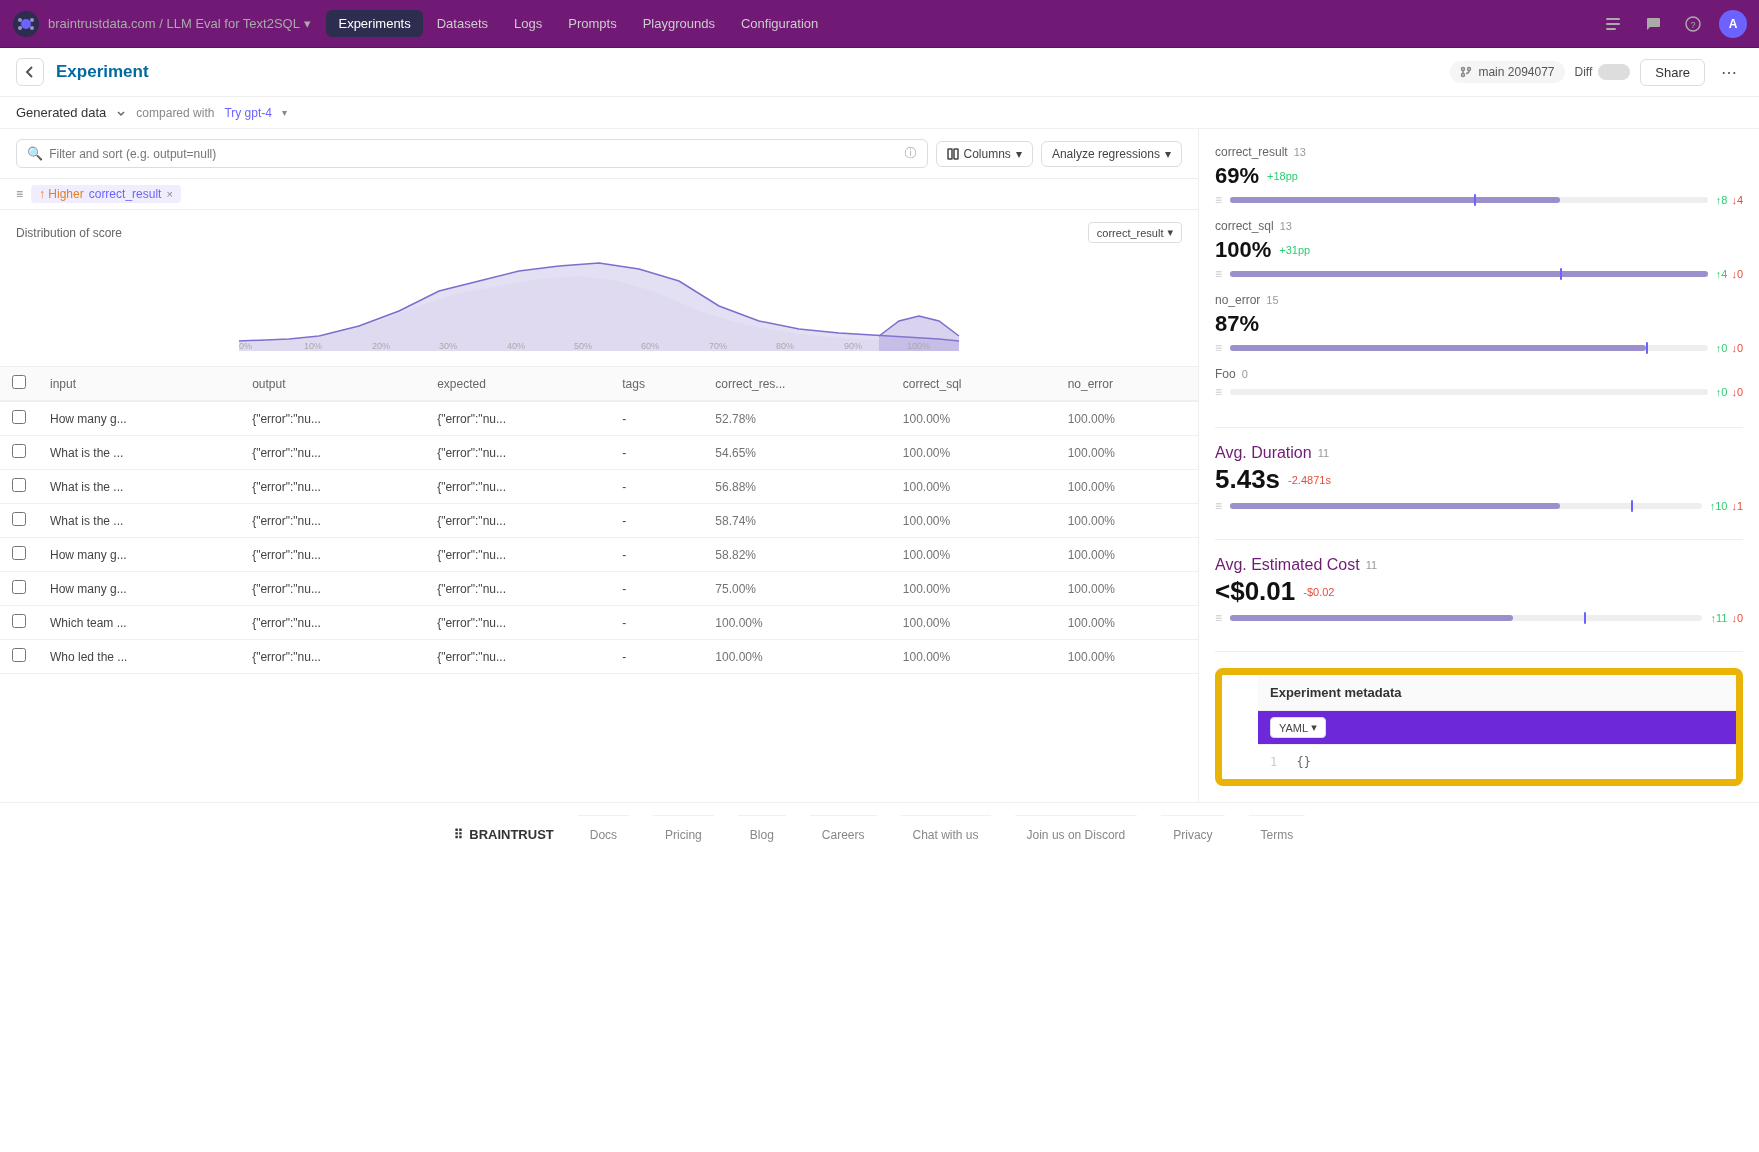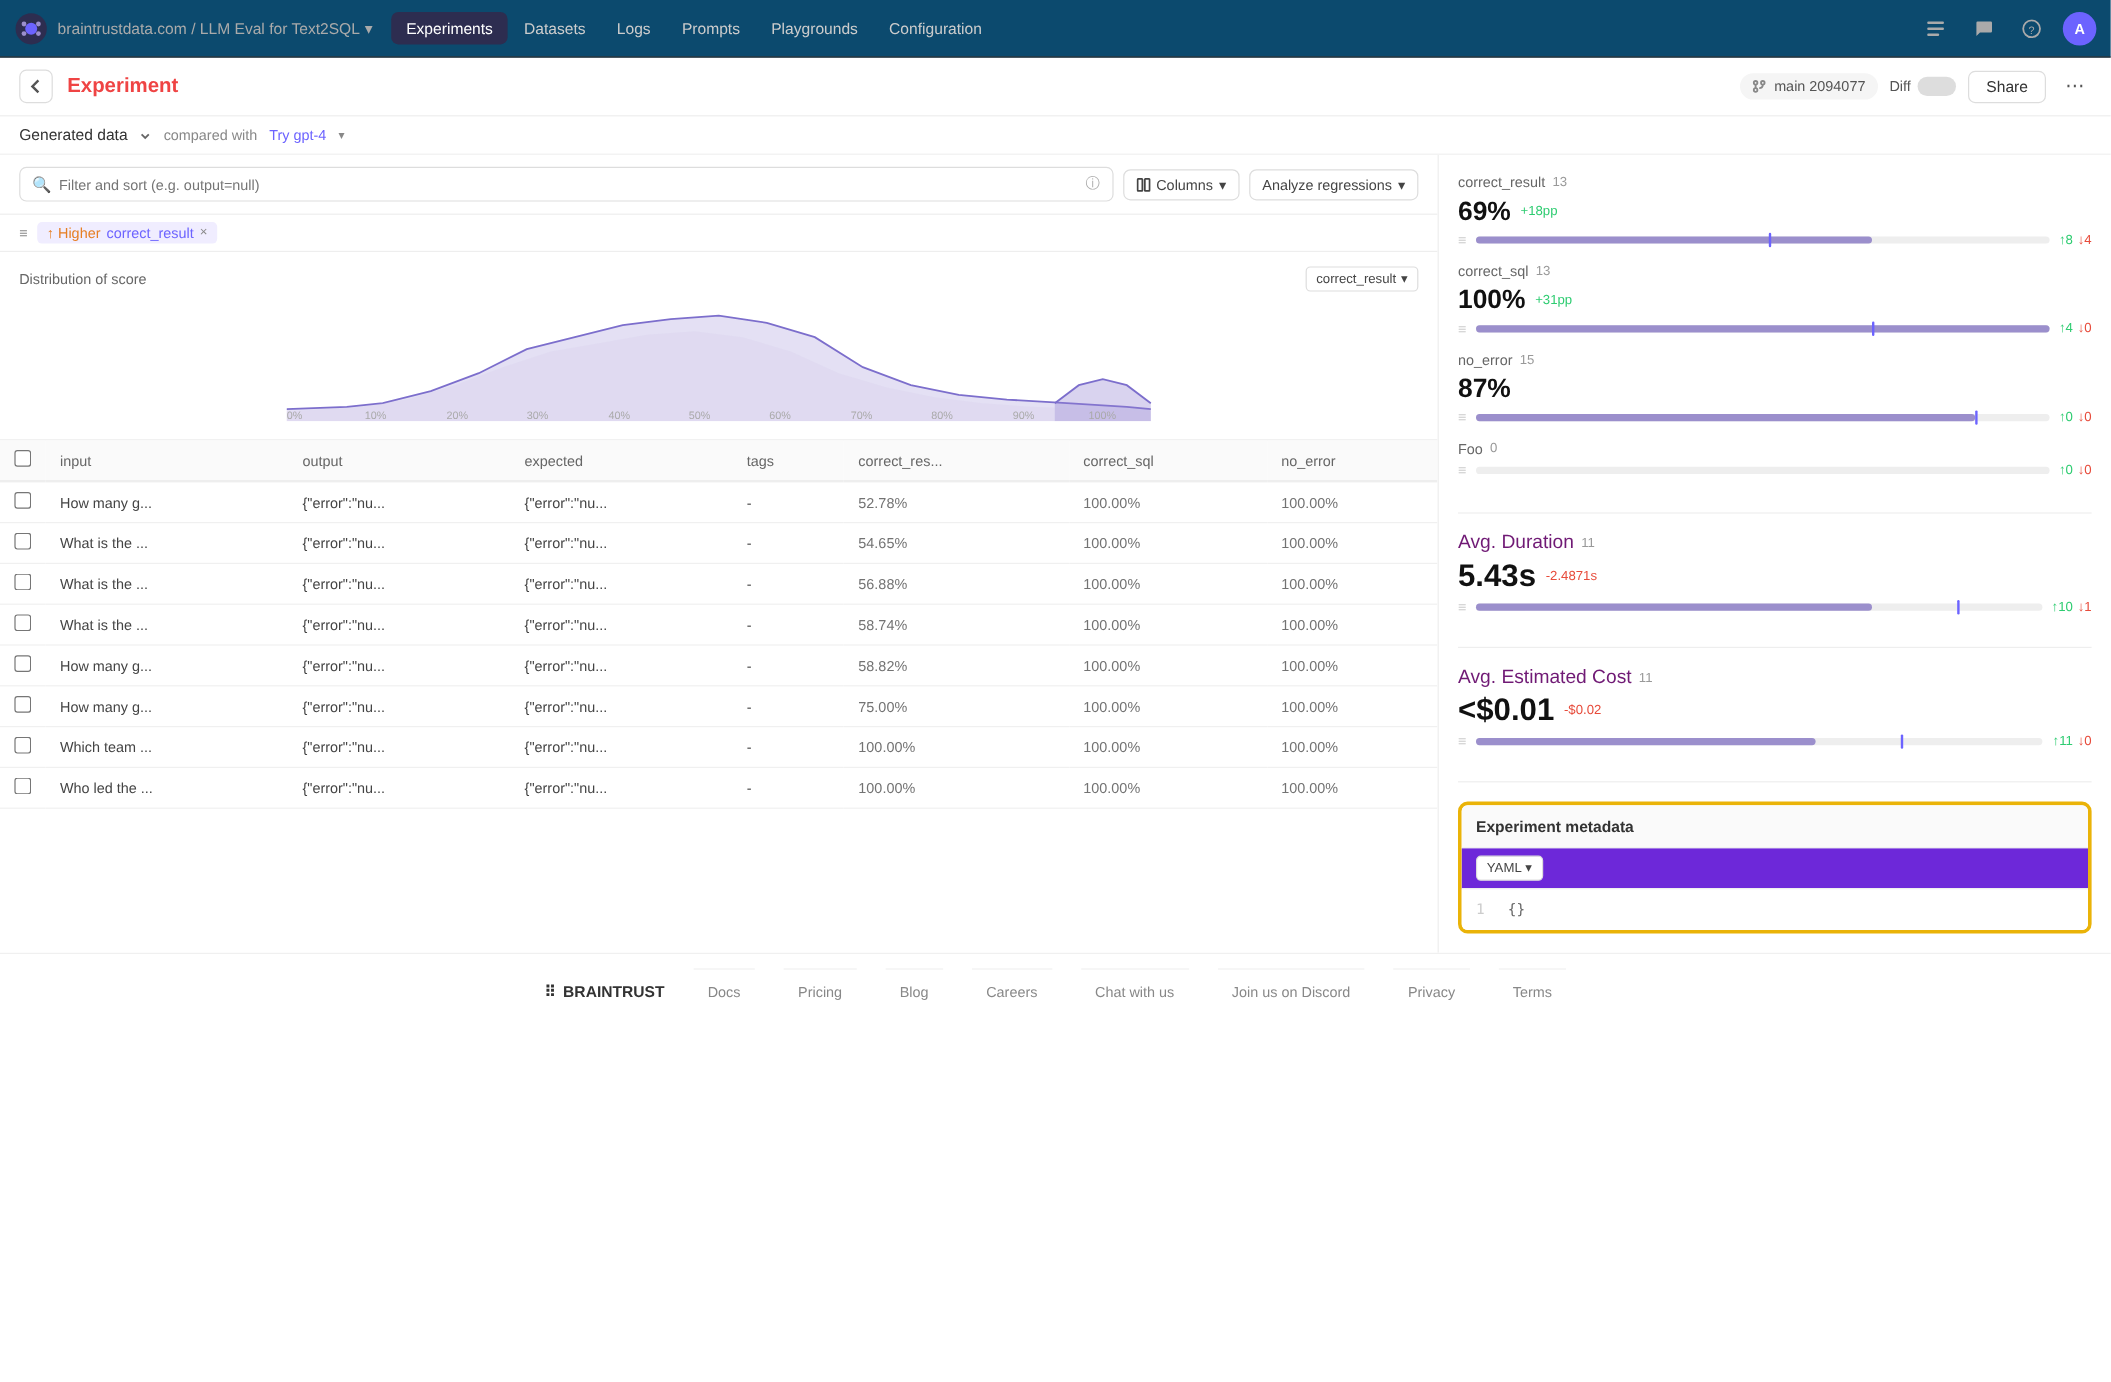--- a/index.html
+++ b/index.html
@@ -1,41 +1,41 @@
 <!DOCTYPE html>
 <html><head>
   <meta charset="utf-8">
   <style>
     * { box-sizing: border-box; margin: 0; padding: 0; }
     body { font-family: -apple-system, BlinkMacSystemFont, 'Segoe UI', sans-serif; background: #ffffff; color: #111; font-size: 13px; }
 
     
     .top-nav {
       display: flex; align-items: center; height: 48px;
-      background: #0c4a6e; color: #fff; padding: 0 12px;
+      background: #701a75; color: #fff; padding: 0 12px;
       border-bottom: 1px solid #333;
     }
     .nav-logo { width: 28px; height: 28px; margin-right: 8px; }
     .nav-breadcrumb { display: flex; align-items: center; gap: 4px; font-size: 13px; color: #ccc; margin-right: 16px; }
     .nav-breadcrumb span { color: #aaa; }
     .nav-dropdown-btn { background: none; border: none; color: #aaa; cursor: pointer; font-size: 13px; display: flex; align-items: center; gap: 3px; }
     .nav-items { display: flex; gap: 2px; }
     .nav-item {
       padding: 6px 12px; border-radius: 6px; cursor: pointer; font-size: 13px; color: #ccc;
       text-decoration: none; background: none; border: none;
     }
     .nav-item.active { background: #2d2d50; color: #fff; font-weight: 500; }
     .nav-right { margin-left: auto; display: flex; align-items: center; gap: 12px; }
     .nav-icon-btn { background: none; border: none; color: #aaa; cursor: pointer; width: 28px; height: 28px; display: flex; align-items: center; justify-content: center; border-radius: 4px; }
     .nav-avatar { width: 28px; height: 28px; border-radius: 50%; background: #6c63ff; color: #fff; display: flex; align-items: center; justify-content: center; font-size: 12px; font-weight: 600; cursor: pointer; }
 
     
     .sub-header { display: flex; align-items: center; padding: 10px 16px; border-bottom: 1px solid #eee; gap: 12px; }
     .back-btn { width: 28px; height: 28px; border: 1px solid #ddd; border-radius: 6px; background: #fff; cursor: pointer; display: flex; align-items: center; justify-content: center; color: #555; }
-    .page-title { font-size: 17px; font-weight: 600; color: #ef4444; }
+    .page-title { font-size: 17px; font-weight: 600; color: #0369a1; }
     .sub-header-right { margin-left: auto; display: flex; align-items: center; gap: 10px; }
     .branch-badge { display: flex; align-items: center; gap: 6px; font-size: 12px; color: #555; background: #f5f5f5; padding: 4px 10px; border-radius: 20px; }
     .diff-toggle { display: flex; align-items: center; gap: 6px; font-size: 12px; color: #555; }
     .toggle-switch { width: 32px; height: 16px; background: #ddd; border-radius: 8px; position: relative; cursor: pointer; }
     .share-btn { padding: 5px 14px; border: 1px solid #ddd; border-radius: 6px; background: #fff; font-size: 13px; cursor: pointer; color: #333; }
     .more-btn { width: 28px; height: 28px; border: none; background: none; cursor: pointer; color: #555; font-size: 16px; display: flex; align-items: center; justify-content: center; }
 
     
     .data-label-row { display: flex; align-items: center; padding: 8px 16px; gap: 10px; border-bottom: 1px solid #f0f0f0; }
     .data-label { font-size: 13px; font-weight: 500; color: #333; }
@@ -113,21 +113,21 @@
     .metric-header { display: flex; align-items: center; gap: 6px; margin-bottom: 2px; }
     .metric-name { font-size: 16px; color: #701a75; }
     .metric-count { font-size: 11px; color: #999; }
     .metric-main { display: flex; align-items: center; gap: 8px; }
     .metric-value { font-size: 26px; font-weight: 700; color: #111; }
     .metric-delta-neg { font-size: 11px; color: #e74c3c; font-weight: 500; }
     .metric-bar-row { display: flex; align-items: center; gap: 8px; margin-top: 4px; }
     .metric-arrows { display: flex; gap: 4px; font-size: 11px; white-space: nowrap; }
 
     
-    .metadata-section { border: 3px solid #eab308; border-radius: 8px; overflow: hidden; }
+    .metadata-section { border: 7px solid #eab308; border-radius: 8px; overflow: hidden; padding-left: 36px; }
     .metadata-title { font-size: 13px; font-weight: 600; color: #333; padding: 10px 12px; border-bottom: 1px solid #eee; background: #fafafa; }
     .metadata-toolbar { padding: 6px 12px; border-bottom: 1px solid #eee; background: #6d28d9; }
     .yaml-btn { padding: 3px 8px; border: 1px solid #ddd; border-radius: 4px; font-size: 11px; background: #fff; cursor: pointer; color: #444; display: flex; align-items: center; gap: 3px; }
     .metadata-code { padding: 10px 12px; font-family: monospace; font-size: 12px; color: #666; background: #fff; }
     .line-num { color: #ccc; margin-right: 12px; }
 
     
     .footer { display: flex; align-items: center; justify-content: center; gap: 24px; padding: 12px; border-top: 1px solid #f0f0f0; background: #fff; font-size: 12px; color: #888; }
     .footer-logo { display: flex; align-items: center; gap: 6px; font-size: 13px; font-weight: 600; color: #333; }
     .footer a { color: #888; text-decoration: none; cursor: pointer; }

